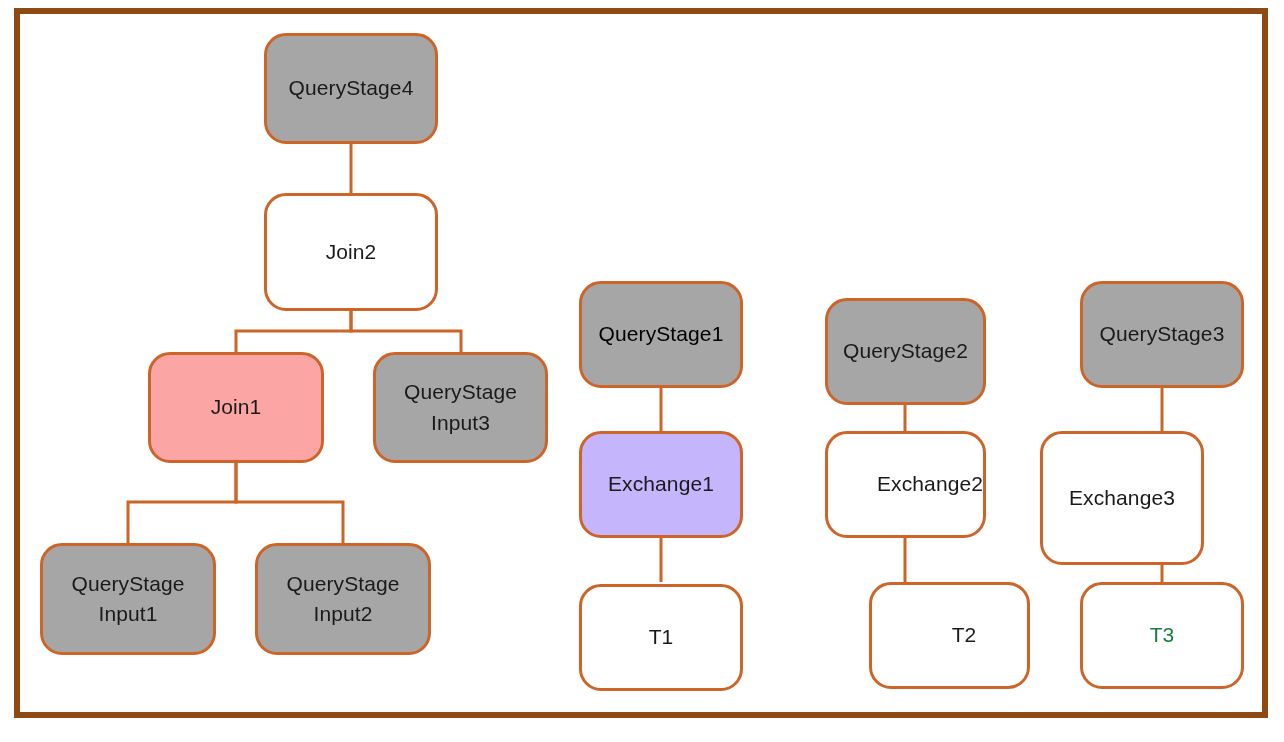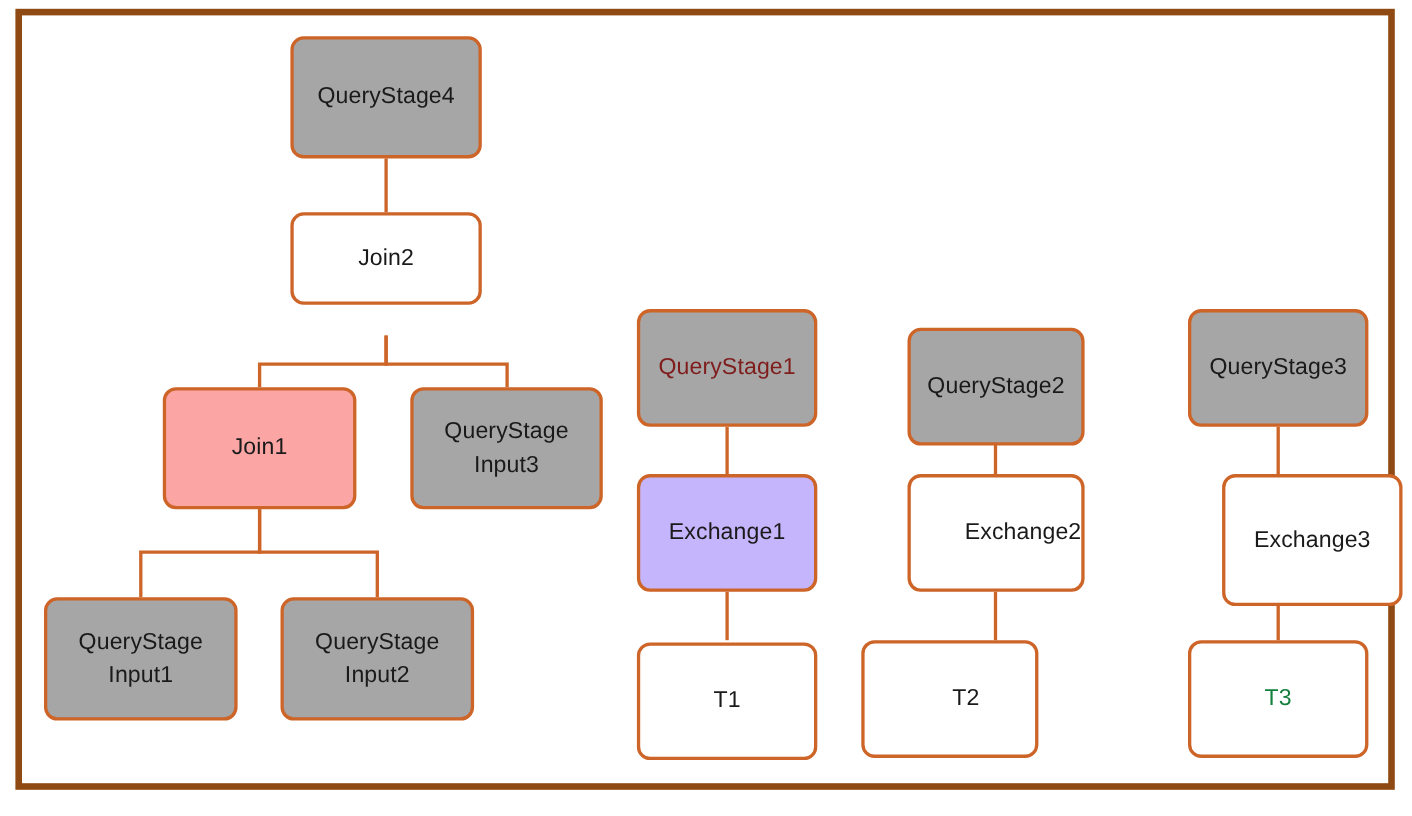--- a/index.html
+++ b/index.html
@@ -36,21 +36,21 @@
     position: absolute;
     left: 0;
     top: 0;
     width: 1284px;
     height: 742px;
   }
   .node {
     position: absolute;
     box-sizing: border-box;
     border: 3px solid #CD6428;
-    border-radius: 12px;
+    border-radius: 22px;
     display: flex;
     flex-direction: column;
     align-items: center;
     justify-content: center;
     color: #1a1a1a;
     font-size: 21px;
     line-height: 1.45;
     text-align: center;
     letter-spacing: 0.1px;
     white-space: pre-line;
@@ -81,29 +81,29 @@
       <polyline points="661,388 661,431" fill="none" stroke="#CD6428" stroke-width="3" stroke-linecap="butt" stroke-linejoin="miter"></polyline>
       <polyline points="661,538 661,582" fill="none" stroke="#CD6428" stroke-width="3" stroke-linecap="butt" stroke-linejoin="miter"></polyline>
       <polyline points="905,388 905,431" fill="none" stroke="#CD6428" stroke-width="3" stroke-linecap="butt" stroke-linejoin="miter"></polyline>
       <polyline points="905,538 905,582" fill="none" stroke="#CD6428" stroke-width="3" stroke-linecap="butt" stroke-linejoin="miter"></polyline>
       <polyline points="1162,388 1162,431" fill="none" stroke="#CD6428" stroke-width="3" stroke-linecap="butt" stroke-linejoin="miter"></polyline>
       <polyline points="1162,538 1162,582" fill="none" stroke="#CD6428" stroke-width="3" stroke-linecap="butt" stroke-linejoin="miter"></polyline>
     </svg>
 
   <div id="nodes">
       <div class="node filled" style="left: 264px; top: 33px; width: 174px; height: 111px; border-color: rgb(205, 100, 40); background: rgb(166, 166, 166); color: rgb(26, 26, 26);"><span class="node-line">QueryStage4</span></div>
-      <div class="node plain" style="left: 264px; top: 193px; width: 174px; height: 84px; border-color: rgb(205, 100, 40); background: rgb(255, 255, 255); color: rgb(26, 26, 26);"><span class="node-line">Join2</span></div>
+      <div class="node plain" style="left: 264px; top: 193px; width: 174px; height: 118px; border-color: rgb(205, 100, 40); background: rgb(255, 255, 255); color: rgb(26, 26, 26);"><span class="node-line">Join2</span></div>
       <div class="node plain" style="left: 148px; top: 352px; width: 176px; height: 111px; border-color: rgb(205, 100, 40); background: #fca5a5; color: rgb(26, 26, 26);"><span class="node-line">Join1</span></div>
       <div class="node filled" style="left: 373px; top: 352px; width: 175px; height: 111px; border-color: rgb(205, 100, 40); background: rgb(166, 166, 166); color: rgb(26, 26, 26);"><span class="node-line">QueryStage</span><span class="node-line">Input3</span></div>
       <div class="node filled" style="left: 40px; top: 543px; width: 176px; height: 112px; border-color: rgb(205, 100, 40); background: rgb(166, 166, 166); color: rgb(26, 26, 26);"><span class="node-line">QueryStage</span><span class="node-line">Input1</span></div>
       <div class="node filled" style="left: 255px; top: 543px; width: 176px; height: 112px; border-color: rgb(205, 100, 40); background: rgb(166, 166, 166); color: rgb(26, 26, 26);"><span class="node-line">QueryStage</span><span class="node-line">Input2</span></div>
-      <div class="node filled" style="left: 579px; top: 281px; width: 164px; height: 107px; border-color: rgb(205, 100, 40); background: rgb(166, 166, 166); color: #7f1d1d;"><span class="node-line">QueryStage1</span></div>
+      <div class="node filled" style="left: 579px; top: 281px; width: 164px; height: 107px; border-color: rgb(205, 100, 40); background: rgb(166, 166, 166); color: #000000;"><span class="node-line">QueryStage1</span></div>
       <div class="node plain" style="left: 579px; top: 431px; width: 164px; height: 107px; border-color: rgb(205, 100, 40); background: #c4b5fd; color: rgb(26, 26, 26);"><span class="node-line">Exchange1</span></div>
       <div class="node plain" style="left: 579px; top: 584px; width: 164px; height: 107px; border-color: rgb(205, 100, 40); background: rgb(255, 255, 255); color: rgb(26, 26, 26);"><span class="node-line">T1</span></div>
       <div class="node filled" style="left: 825px; top: 298px; width: 161px; height: 107px; border-color: rgb(205, 100, 40); background: rgb(166, 166, 166); color: rgb(26, 26, 26);"><span class="node-line">QueryStage2</span></div>
       <div class="node plain" style="left: 825px; top: 431px; width: 161px; height: 107px; border-color: rgb(205, 100, 40); background: rgb(255, 255, 255); color: rgb(26, 26, 26); align-items: flex-end;"><span class="node-line">Exchange2</span></div>
-      <div class="node plain" style="left: 783px; top: 582px; width: 161px; height: 107px; border-color: rgb(205, 100, 40); background: rgb(255, 255, 255); color: rgb(26, 26, 26); padding-left: 29px;"><span class="node-line">T2</span></div>
+      <div class="node plain" style="left: 869px; top: 582px; width: 161px; height: 107px; border-color: rgb(205, 100, 40); background: rgb(255, 255, 255); color: rgb(26, 26, 26); padding-left: 29px;"><span class="node-line">T2</span></div>
       <div class="node filled" style="left: 1080px; top: 281px; width: 164px; height: 107px; border-color: rgb(205, 100, 40); background: rgb(166, 166, 166); color: rgb(26, 26, 26); justify-content: center;"><span class="node-line">QueryStage3</span></div>
-      <div class="node plain" style="left: 1111px; top: 431px; width: 164px; height: 120px; border-color: rgb(205, 100, 40); background: rgb(255, 255, 255); color: rgb(26, 26, 26);"><span class="node-line">Exchange3</span></div>
+      <div class="node plain" style="left: 1040px; top: 431px; width: 164px; height: 134px; border-color: rgb(205, 100, 40); background: rgb(255, 255, 255); color: rgb(26, 26, 26);"><span class="node-line">Exchange3</span></div>
       <div class="node plain" style="left: 1080px; top: 582px; width: 164px; height: 107px; border-color: rgb(205, 100, 40); background: rgb(255, 255, 255); color: #15803d;"><span class="node-line">T3</span></div>
     </div>
 
 </div>
 
 </body></html>

